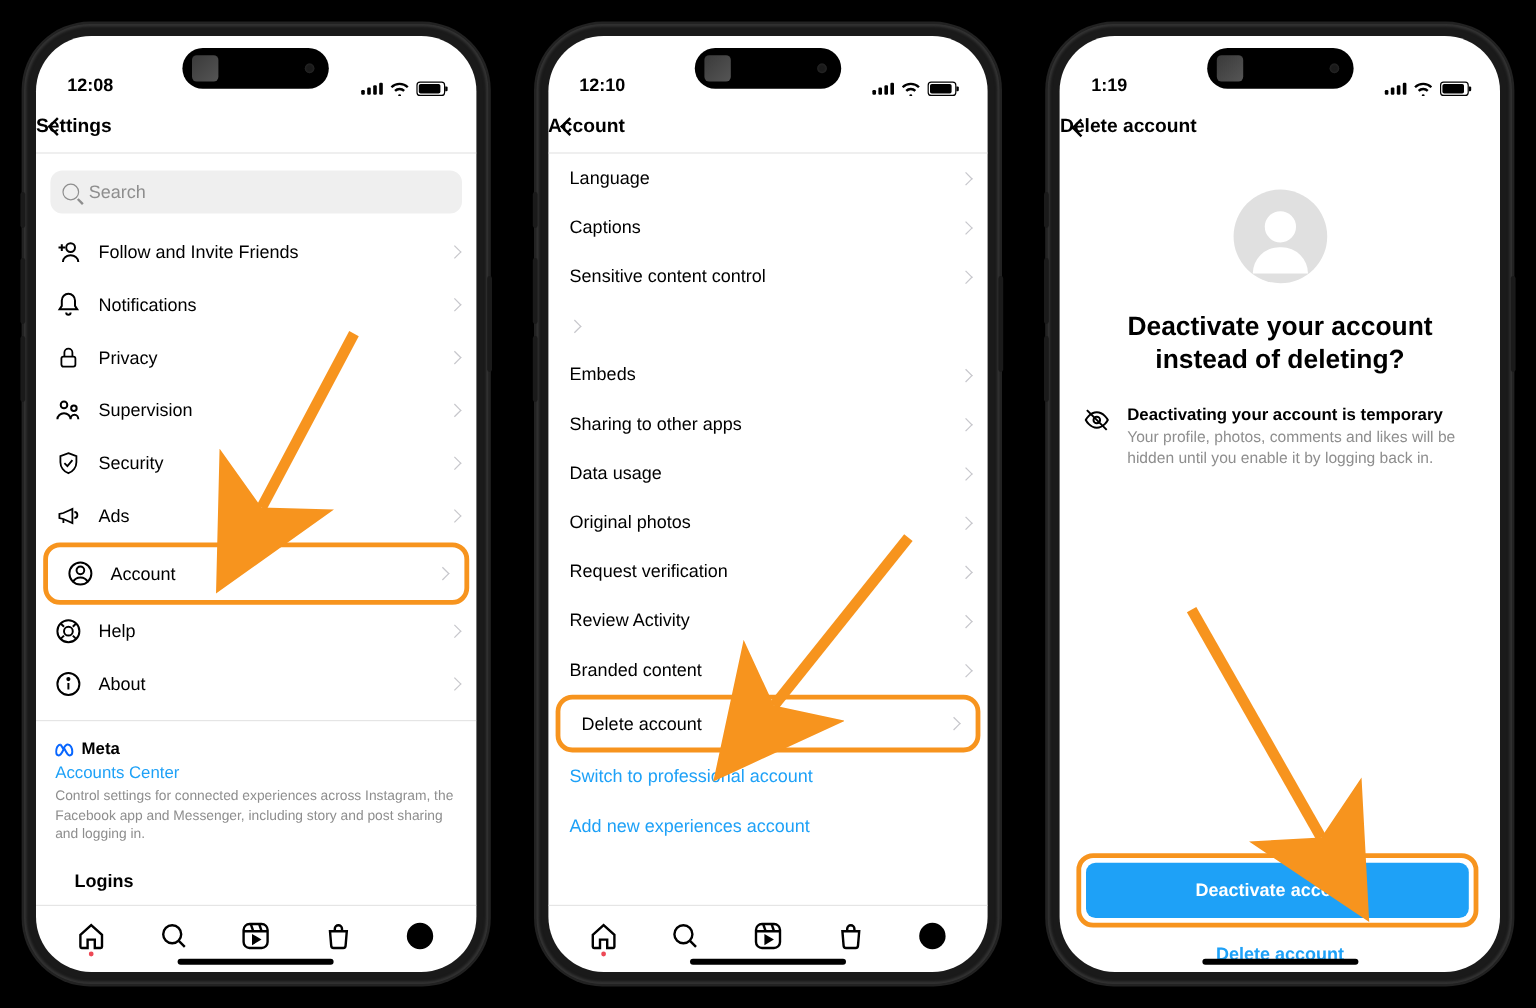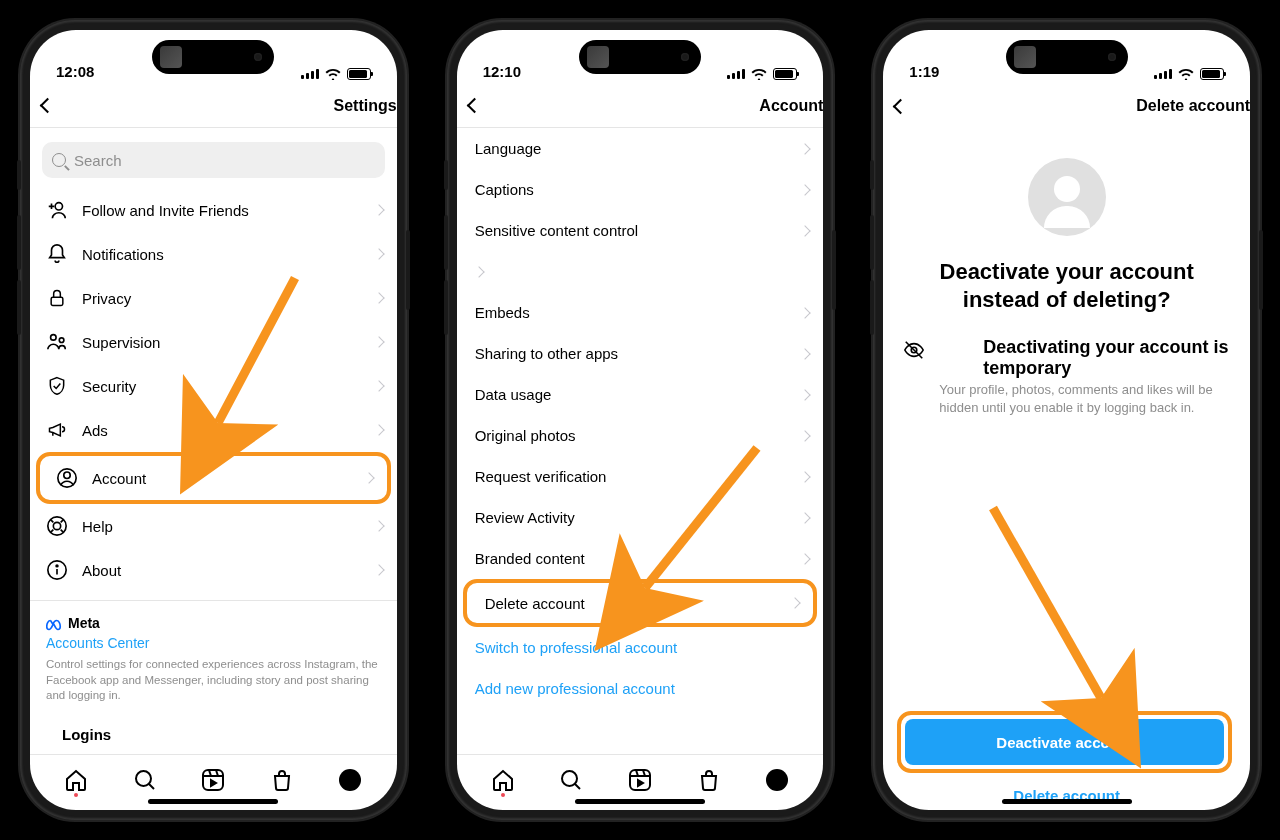--- a/index.html
+++ b/index.html
@@ -72,21 +72,21 @@
   .dots span:nth-child(1){height:4px}.dots span:nth-child(2){height:6px}.dots span:nth-child(3){height:8px}.dots span:nth-child(4){height:10px}
   .wifi-icon { width:16px; height:12px; position:relative; }
   .battery { width:24px; height:12px; border:1.5px solid #000; border-radius:3px; position:relative;}
   .battery::after { content:''; position:absolute; right:-3px; top:3px; width:2px; height:4px; background:#000; border-radius:0 1px 1px 0;}
   .battery-fill { position:absolute; left:1px; top:1px; bottom:1px; width:18px; background:#000; border-radius:1.5px;}
   
   .nav-header {
     height: 44px;
     display: flex;
     align-items: center;
-    justify-content: flex-end;
+    justify-content: flex-start;
     position: relative;
     border-bottom: 0.5px solid #e5e5e5;
   }
   .nav-back {
     position: absolute;
     left: 12px;
     width: 30px;
     height: 30px;
     display:flex;
     align-items:center;
@@ -161,21 +161,21 @@
   }
 
   
   .avatar-circle { width:78px; height:78px; background:#e0e0e0; border-radius:50%; margin:30px 0 22px; display:flex; align-items:center; justify-content:center;}
   .avatar-inner-head { width:26px; height:26px; background:#fff; border-radius:50%; position:relative; top:-8px;}
   .avatar-body { position:absolute; width:46px; height:22px; background:#fff; border-radius:22px 22px 0 0; top:48px;}
   .p3-title { font-size:22px; font-weight:700; text-align:center; line-height:1.25; margin-bottom:24px;}
   .info-row { display:flex; gap:14px; margin-bottom:18px; width:100%; }
   .info-icon { width:22px; flex-shrink:0; display:flex; justify-content:center; padding-top:2px;}
   .info-text { flex:1; font-size:13px; }
-  .info-head { font-weight:700; margin-bottom:2px; font-size:18px;margin-left:44px;}
+  .info-head { font-weight:700; margin-bottom:2px; font-size:14px;}
   .info-sub { color:#8e8e8e; line-height:1.35;}
   .p3-spacer { flex:1; }
   .btn-primary {
     background:#1EA1F7; color:#fff; font-weight:600; font-size:15px;
     border:none; border-radius:8px; height:46px; width:100%;
   }
   .btn-secondary { color:#1EA1F7; font-weight:600; font-size:15px; text-align:center; padding:14px 0 6px;}
   .highlight-btn-wrap { border:4px solid #F7941E; border-radius:14px; padding:4px; width:calc(100% + 8px); margin-left:-4px;}
 
   
@@ -475,21 +475,21 @@
           <div class="cell-label">Branded content</div>
           <div class="cell-chev"></div>
         </div>
       <div class="highlight-box">
         <div class="cell no-icon" style="height:40px;">
             <div class="cell-label">Delete account</div>
             <div class="cell-chev"></div>
           </div>
       </div>
       <div class="link-cell">Switch to professional account</div>
-      <div class="link-cell">Add new professional account</div>
+      <div class="link-cell">Add new experiences account</div>
     </div>
     <div class="tabbar">
       <div class="tab-icon home-dot">
           <svg width="24" height="24" viewBox="0 0 24 24" fill="none" stroke="#000" stroke-width="2">
             <path d="M3 11l9-8 9 8v10a1 1 0 01-1 1h-5v-7h-6v7H4a1 1 0 01-1-1z"></path>
           </svg>
         </div>
       <div class="tab-icon">
           <svg width="24" height="24" viewBox="0 0 24 24" fill="none" stroke="#000" stroke-width="2">
             <circle cx="10.5" cy="10.5" r="7.5"></circle>

